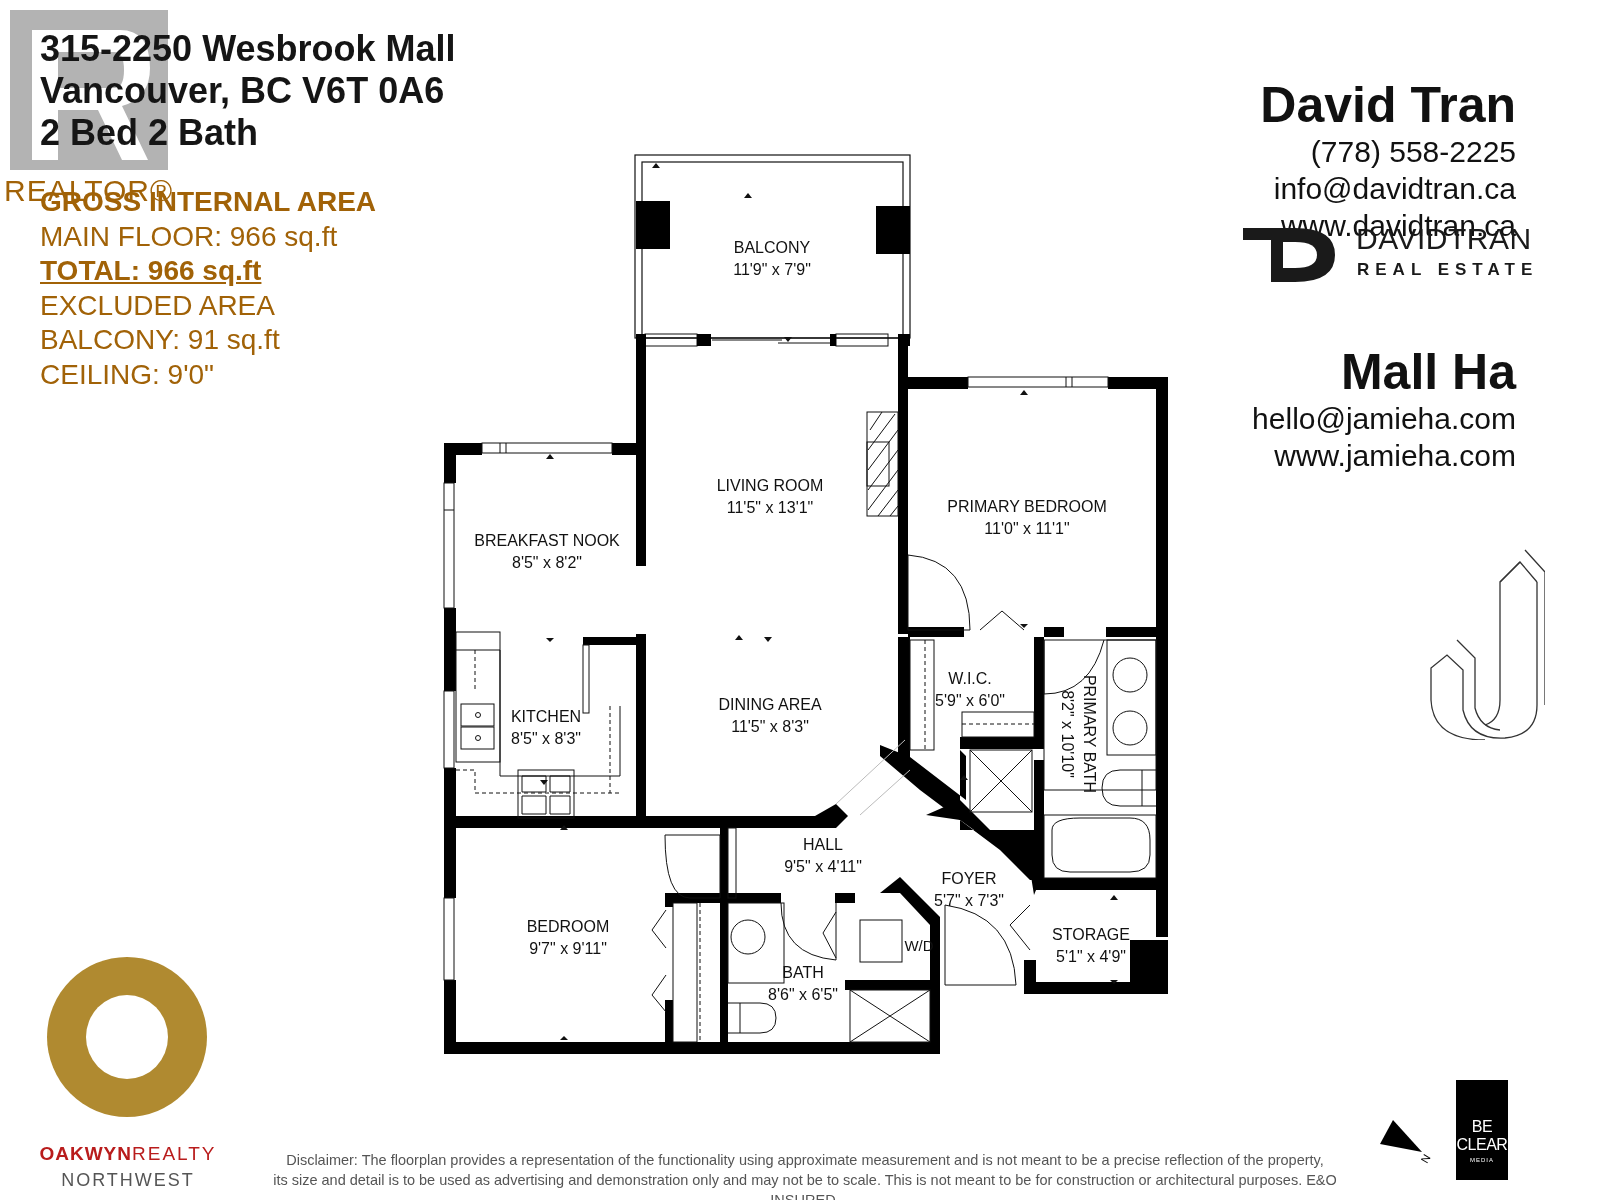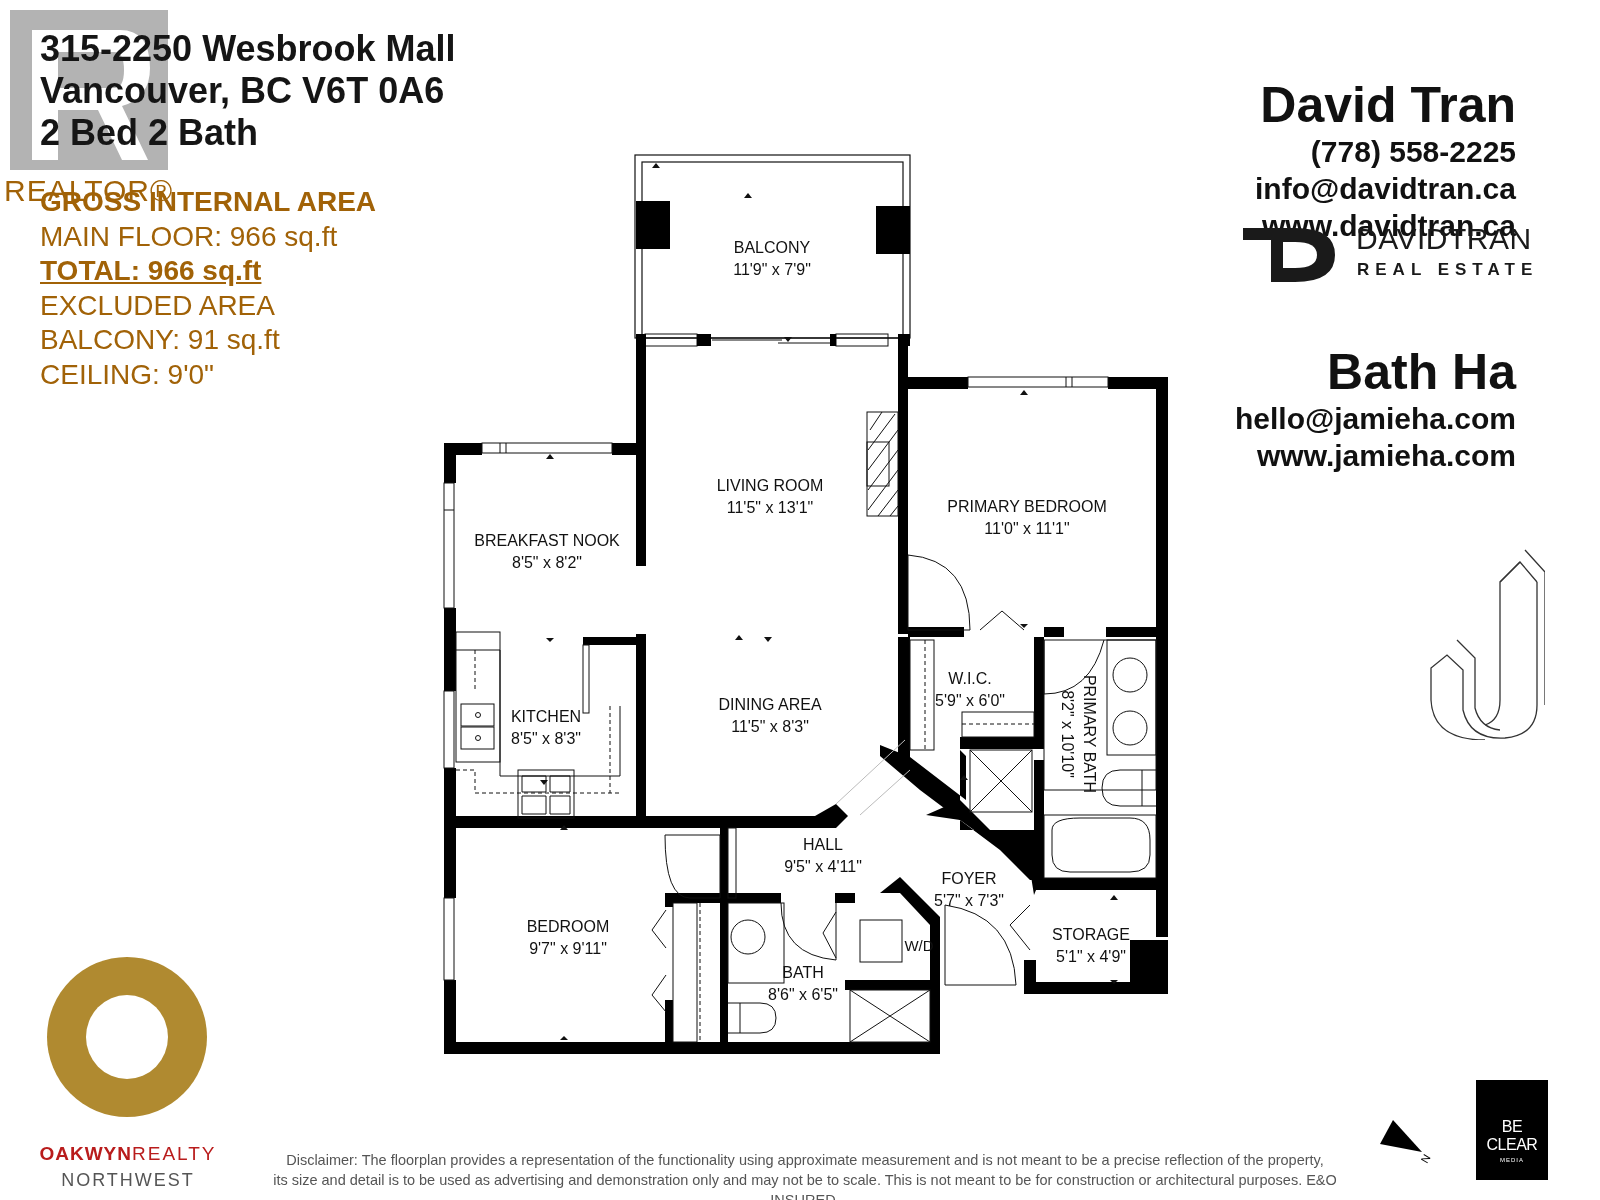--- a/index.html
+++ b/index.html
@@ -12,21 +12,21 @@
 
   
   .addr { left: 40px; top: 28px; font-weight: bold; font-size: 36px; line-height: 42px; color: #151515; }
   .area { left: 40px; top: 185px; font-size: 28px; line-height: 34.5px; color: #a16207; }
   .area .bold { font-weight: bold; }
   .area .under { font-weight: bold; text-decoration: underline; }
 
   
   .agent { right: 84px; text-align: right; color: #111; }
   .agent .name { font-weight: bold; font-size: 50px; line-height: 56px; }
-  .agent .line { font-weight: bold; font-size: 30px; line-height: 37px; }
+  .agent .line { font-weight: normal; font-size: 30px; line-height: 37px; }
   .agent1 { top: 40px; margin-top: 37px; }
   .agent2 { top: 344px; }
 
   .dt-logo { left: 1243px; top: 222px; width: 330px; height: 62px; }
   .dt-logo .td { position: absolute; left: 0; top: 6px; }
   .dt-logo .brand { position: absolute; left: 113px; top: 0; font-size: 30px; letter-spacing: 0.5px; color: #1a1a1a; }
   .dt-logo .sub { position: absolute; left: 114px; top: 38px; font-size: 17px; font-weight: bold; letter-spacing: 6px; color: #1a1a1a; }
 
   .j-logo { left: 1425px; top: 540px; width: 120px; height: 200px; }
 
@@ -35,21 +35,21 @@
   .oak-text { left: 38px; top: 1143px; font-size: 19px; letter-spacing: 2px; color: #b91c1c; width: 180px; text-align: center; }
   .oak-text .b { font-weight: bold; letter-spacing: 1px; }
   .oak-text .l { font-weight: normal; }
   .oak-sub { left: 38px; top: 1170px; font-size: 18px; letter-spacing: 2px; color: #555; width: 180px; text-align: center; }
 
   
   .disclaimer { left: 250px; top: 1150px; width: 1110px; font-size: 14.5px; line-height: 20px; color: #555; text-align: center; }
 
   
   .compass { left: 1380px; top: 1110px; }
-  .beclear { left: 1456px; top: 1080px; width: 72px; height: 100px; background: #000; color: #fff; text-align: center; margin-left: 20px; }
+  .beclear { left: 1456px; top: 1080px; width: 52px; height: 100px; background: #000; color: #fff; text-align: center; }
   .beclear .t1 { margin-top: 38px; font-size: 16px; letter-spacing: -0.5px; }
   .beclear .t2 { font-size: 6px; letter-spacing: 1px; margin-top: 3px; }
 
   
   .plan { left: 0; top: 0; width: 1600px; height: 1200px; pointer-events: none; }
   .room-label { position: absolute; text-align: center; font-size: 16px; line-height: 22px; color: #111; transform: translate(-50%, 0); white-space: nowrap; }
   .room-label .dim { display: block; }
   .vert { transform: translate(-50%, 0) rotate(90deg); transform-origin: center center; }
 </style>
 </head>
@@ -89,21 +89,21 @@
   <svg class="td" width="92" height="54" viewBox="0 0 92 54">
     <path d="M0 0 H52 Q92 0 92 27 Q92 54 52 54 H28 V12 H0 Z" fill="#1a1a1a"></path>
     <path d="M40 14 H52 Q74 14 74 27 Q74 40 52 40 H40 Z" fill="#ffffff"></path>
     <rect x="28" y="12" width="12" height="42" fill="#1a1a1a"></rect>
   </svg>
   <div class="brand">DAVIDTRAN</div>
   <div class="sub">REAL ESTATE</div>
 </div>
 
 <div class="abs agent agent2">
-  <div class="name">Bath Ha</div>
+  <div class="name">Mall Ha</div>
   <div class="line">hello@jamieha.com</div>
   <div class="line">www.jamieha.com</div>
 </div>
 
 <svg class="abs j-logo" viewBox="0 0 120 200" fill="none" stroke="#333" stroke-width="1.3">
   <path d="M95 22 L75 42 V160 Q75 180 60 185"></path>
   <path d="M112 42 V165 Q112 195 80 198 Q45 200 38 170 V130 L22 115 L6 128 V160 Q8 200 60 200"></path>
   <path d="M75 42 L95 22 L112 42"></path>
   <path d="M100 10 L120 32 V165"></path>
   <path d="M32 100 L50 118 V168 Q55 188 75 190"></path>

